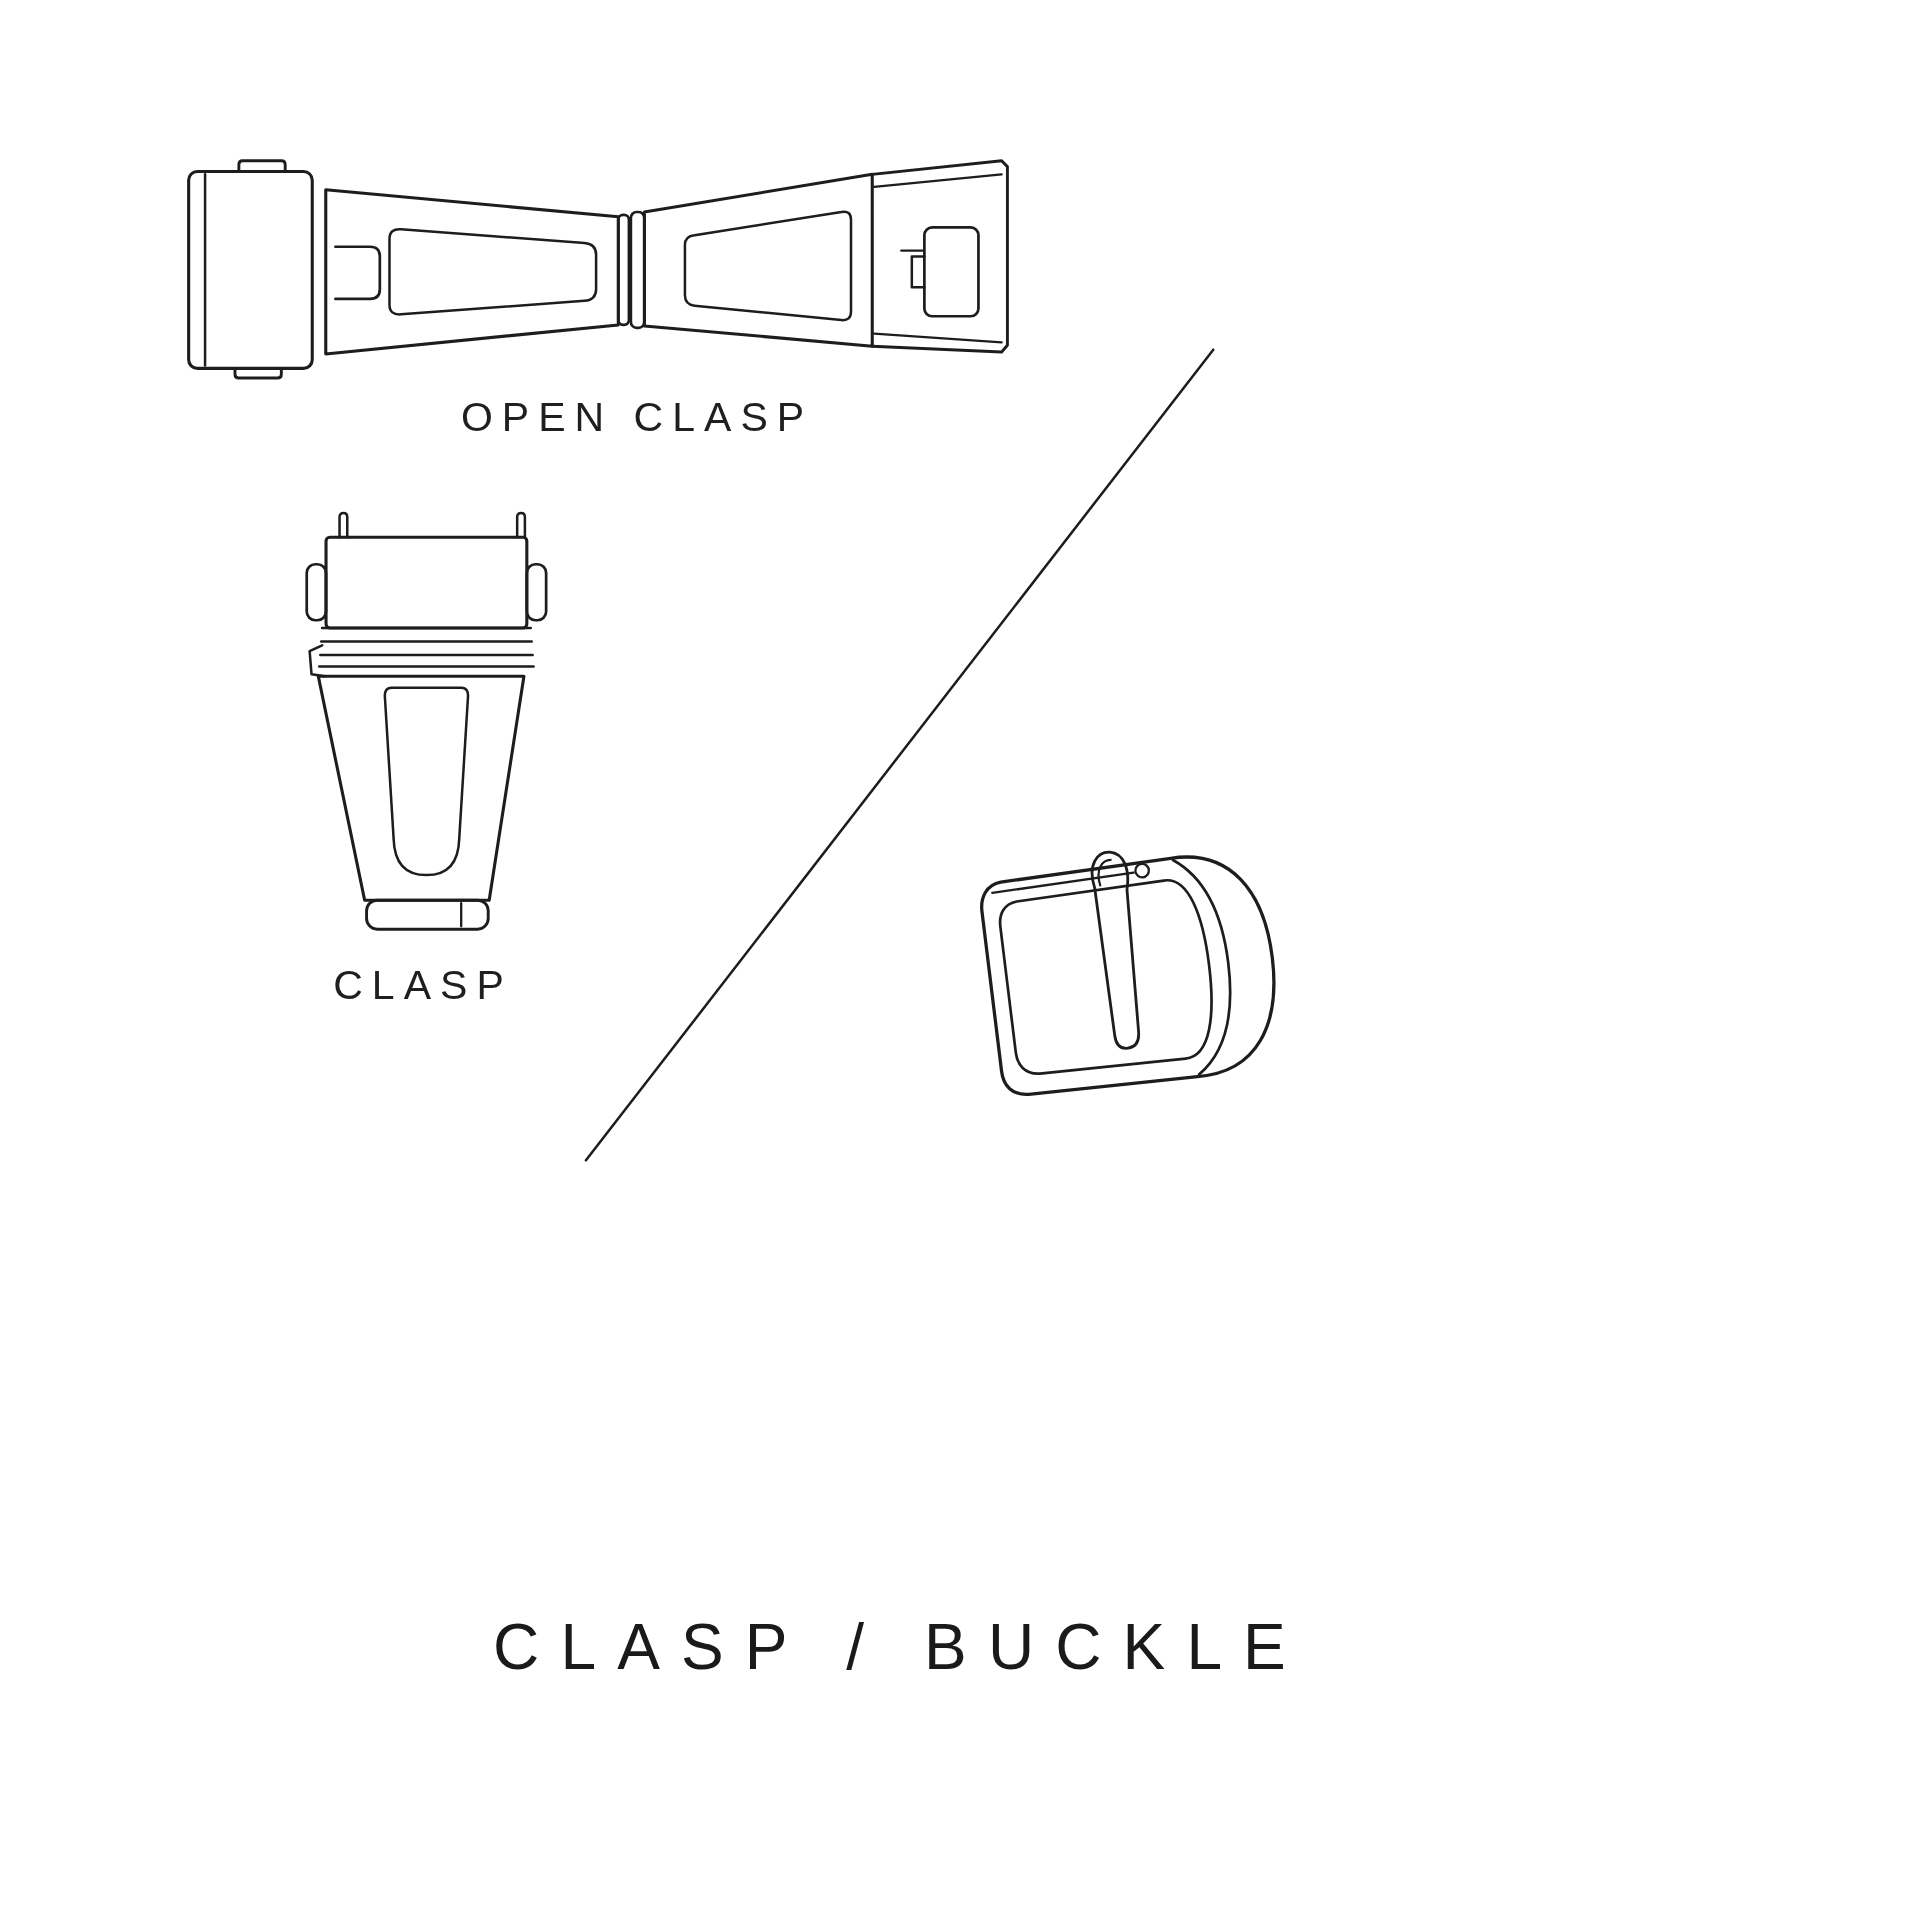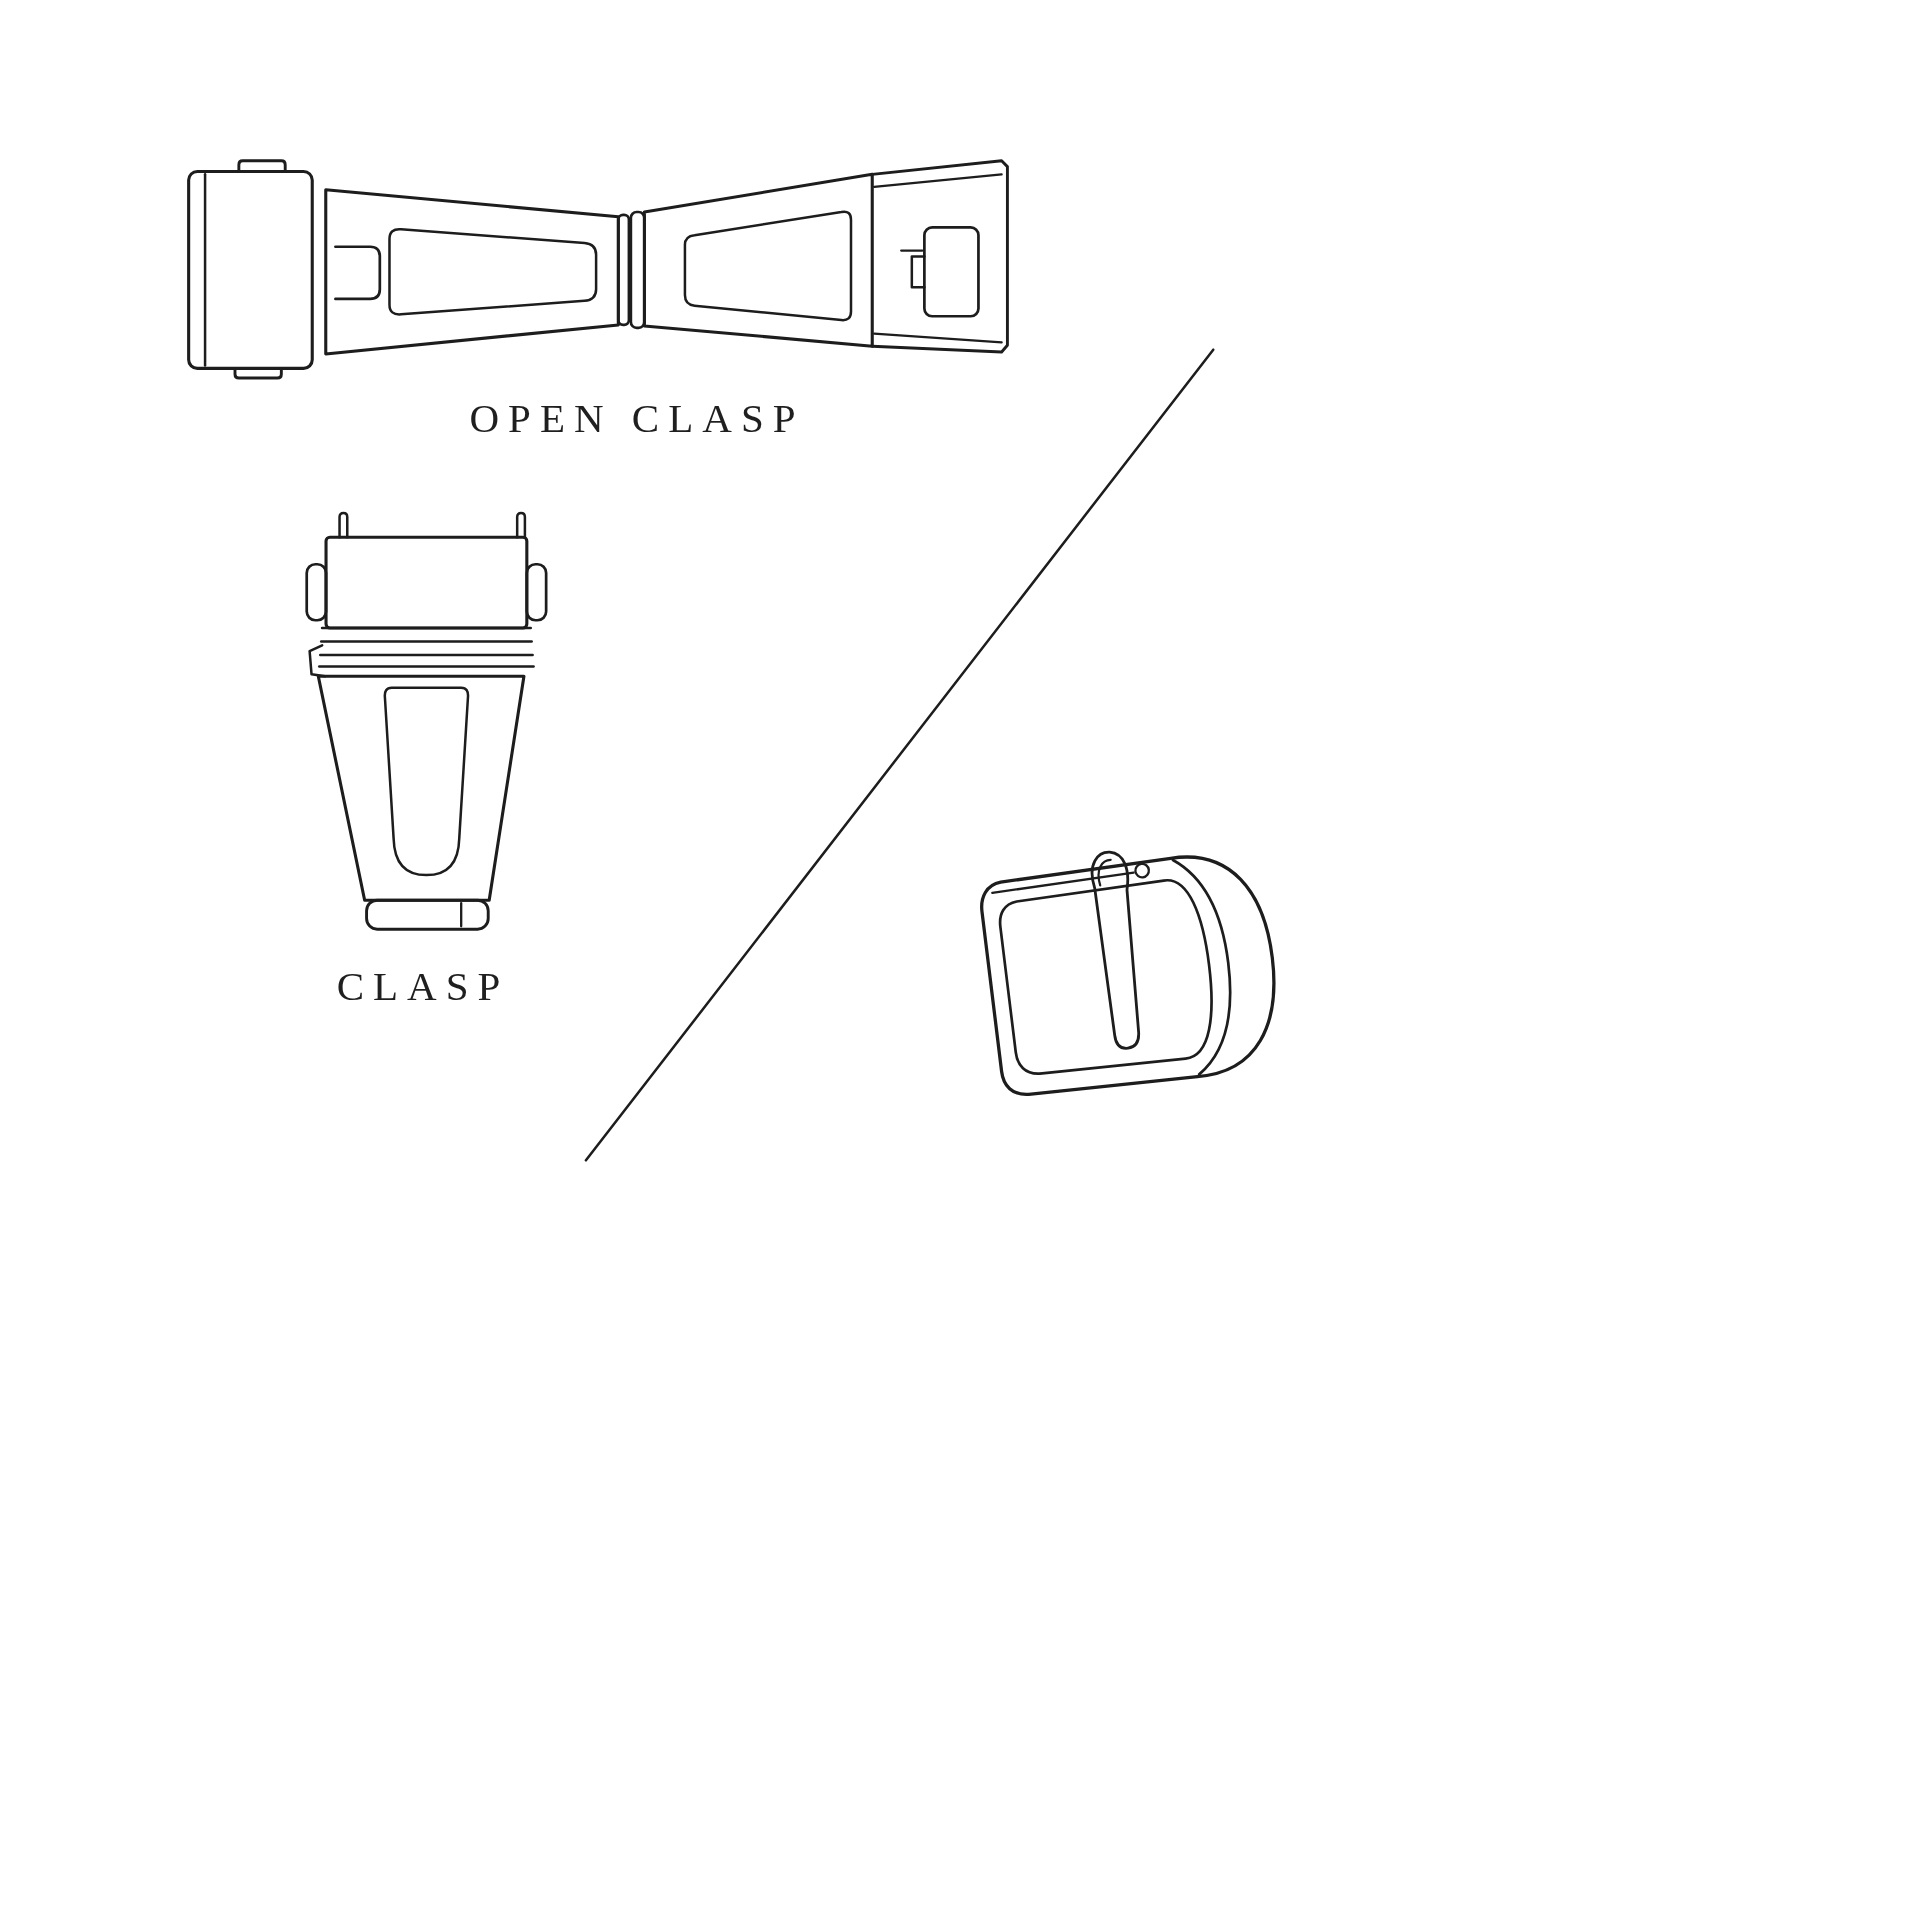--- a/index.html
+++ b/index.html
@@ -6,21 +6,21 @@
     margin: 0;
     padding: 0;
     background: #ffffff;
   }
   .canvas {
     position: relative;
     width: 1534px;
     height: 1931px;
     background: #ffffff;
     overflow: hidden;
-    font-family: Liberation Serif, serif;
+    font-family: Liberation Sans, sans-serif;
     color: #1d1d1d;
   }
   .art {
     position: absolute;
     color: #1d1d1d;
     overflow: visible;
   }
   .art path, .art rect, .art line, .art circle {
     fill: none;
     stroke: currentColor;
@@ -116,15 +116,16 @@
       <path d="M 68,48 L 222,45 C 248,44 258,86 258,138 C 258,190 248,232 222,231 L 70,228 C 55,227 48,217 48,203 L 48,72 C 48,58 55,49 68,48 Z" stroke-width="2.8"></path>
 
       <line x1="44" y1="36" x2="192" y2="33" stroke-width="2.4"></line>
       <circle cx="201" cy="32" r="7" stroke-width="2.4"></circle>
 
       <path d="M 150,44 C 145,18 158,7 170,9 C 184,12 189,28 183,50 L 177,198 Q 176,213 164,213 Q 152,213 152,198 Z" stroke-width="2.9"></path>
       <path d="M 156,42 C 153,25 161,16 170,17" stroke-width="2.3"></path>
     </g>
   </svg>
 
+  <div class="title" style="left:900px; top:1610px;">CLASP / BUCKLE</div>
 
 </div>
 
 
 </body></html>

